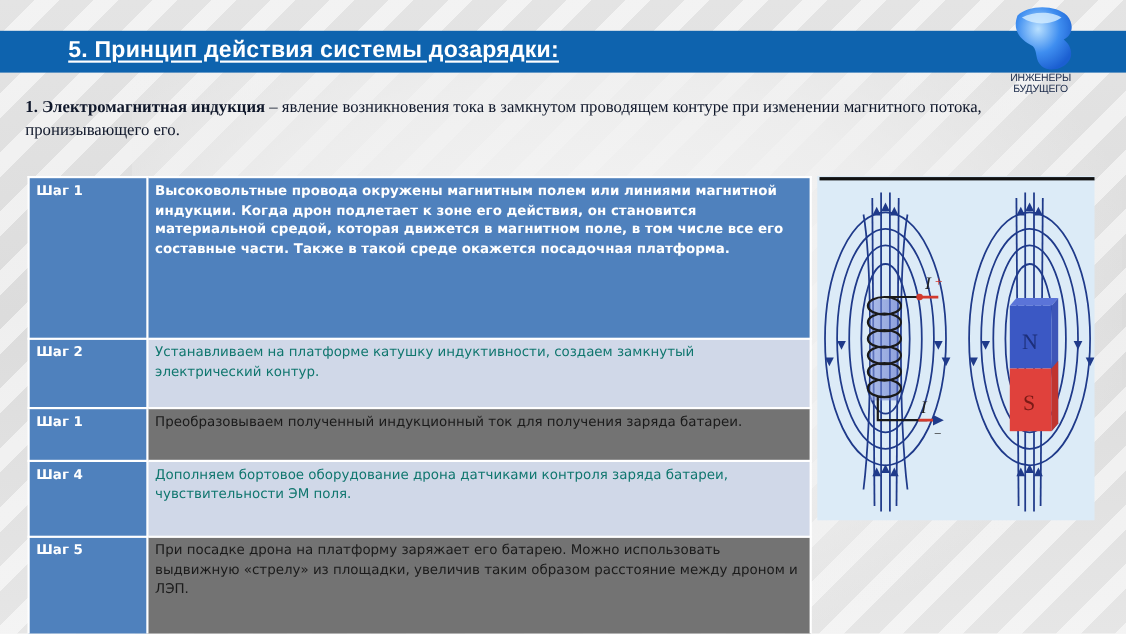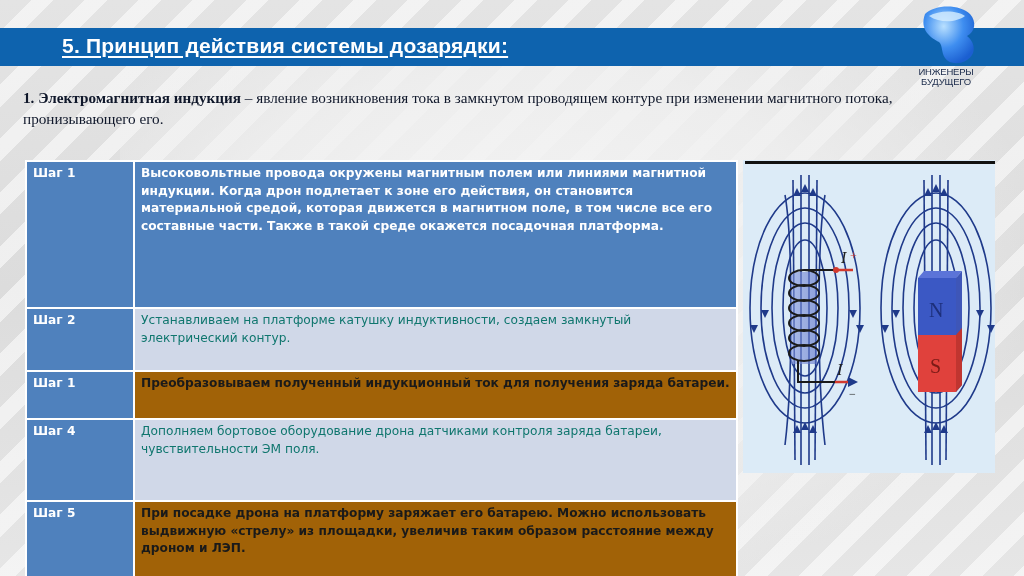--- a/index.html
+++ b/index.html
@@ -40,21 +40,21 @@
     font-family:"DejaVu Sans", sans-serif;
     padding-left:26px;
   }
   table.steps td {
     vertical-align:top; border:2px solid #ffffff; padding:3px 6px 0 6px;
     font-size:12.2px; line-height:17.5px;
   }
   td.step { width:94px; background:#4f81bd; color:#fff; font-weight:bold; }
   tr.r1 td.desc { background:#4f81bd; color:#fff; font-weight:bold;margin-left:24px; }
   tr.r2 td.desc, tr.r4 td.desc { background:#d0d8e8; color:#0f766e; }
-  tr.r3 td.desc, tr.r5 td.desc { background:#a16207; color:#1a1a1a;font-weight:bold; }
+  tr.r3 td.desc, tr.r5 td.desc { background:#737373; color:#1a1a1a; }
   .diagram {
     position:absolute; left:743px; top:160px; width:252px; height:313px;
     background:#dcebf7;
   }
   .diagram-topline { position:absolute; left:745px; top:161px; width:250px; height:3px; background:#111; }
 </style>
 </head>
 <body>
 
 <div class="bg-soft"></div>
@@ -89,21 +89,21 @@
     <td class="desc">Высоковольтные провода окружены магнитным полем или линиями магнитной индукции. Когда дрон подлетает к зоне его действия, он становится материальной средой, которая движется в магнитном поле, в том числе все его составные части. Также в такой среде окажется посадочная платформа.</td>
   </tr>
   <tr class="r2" style="height:63px">
     <td class="step">Шаг 2</td>
     <td class="desc">Устанавливаем на платформе катушку индуктивности, создаем замкнутый электрический контур.</td>
   </tr>
   <tr class="r3" style="height:48px">
     <td class="step">Шаг 1</td>
     <td class="desc">Преобразовываем полученный индукционный ток  для получения заряда батареи.</td>
   </tr>
-  <tr class="r4" style="height:82px">
+  <tr class="r4" style="height:69px">
     <td class="step">Шаг 4</td>
     <td class="desc">Дополняем бортовое оборудование дрона датчиками контроля заряда батареи, чувствительности ЭМ поля.</td>
   </tr>
   <tr class="r5" style="height:93px">
     <td class="step">Шаг 5</td>
     <td class="desc">При посадке дрона на платформу заряжает его батарею. Можно использовать выдвижную «стрелу» из площадки, увеличив таким образом расстояние между дроном и ЛЭП.</td>
   </tr>
 </tbody>
   </table>
 

